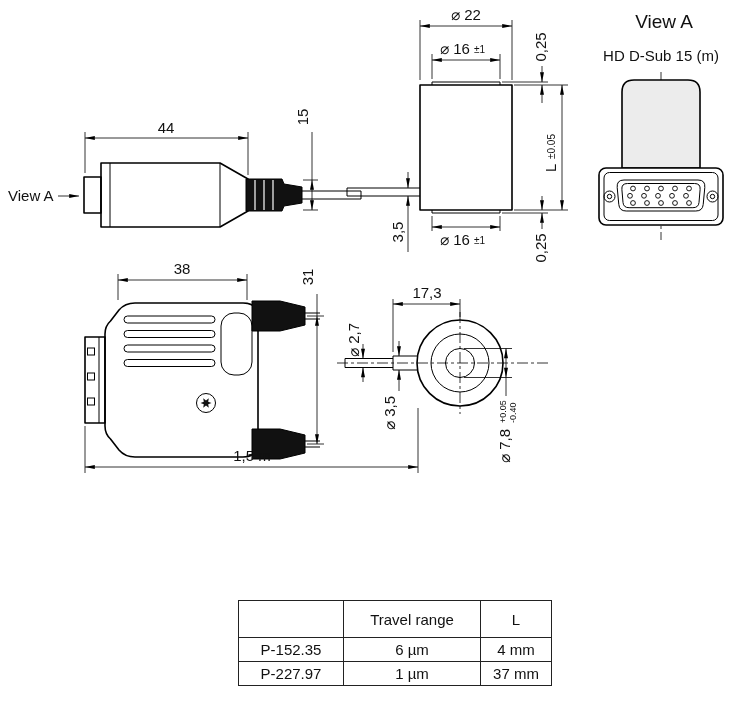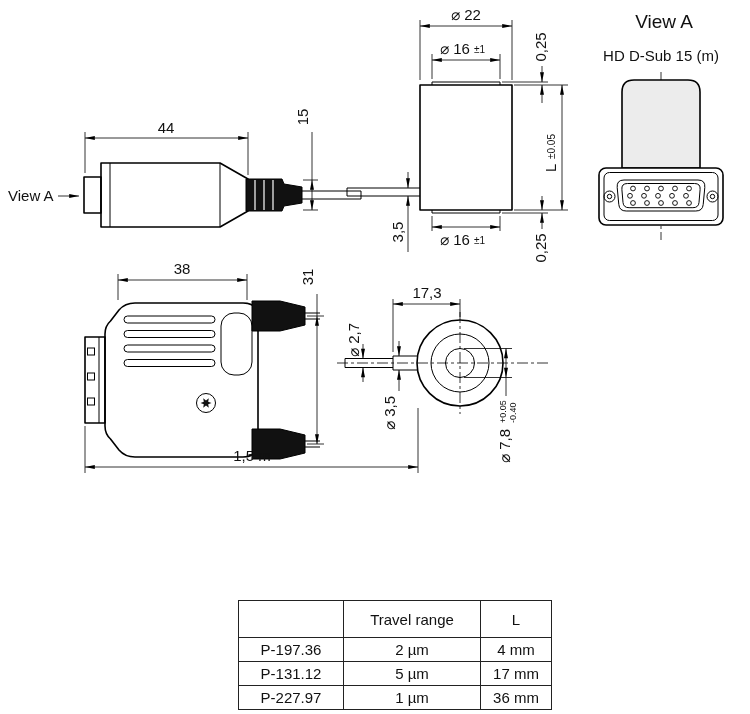--- a/index.html
+++ b/index.html
@@ -239,29 +239,24 @@
 <table class="spec-table">
   <thead>
     <tr>
       <th class="c-model"></th>
       <th class="c-travel">Travel range</th>
       <th class="c-l">L</th>
     </tr>
   </thead>
   <tbody>
     <tr>
-      <td>P-197.36</td>
-      <td>2 µm</td>
+      <td>P-152.35</td>
+      <td>6 µm</td>
       <td>4 mm</td>
-    </tr>
-    <tr>
-      <td>P-131.12</td>
-      <td>5 µm</td>
-      <td>17 mm</td>
     </tr>
     <tr>
       <td>P-227.97</td>
       <td>1 µm</td>
-      <td>36 mm</td>
+      <td>37 mm</td>
     </tr>
   </tbody>
 </table>
 </div>
 
 </body></html>

